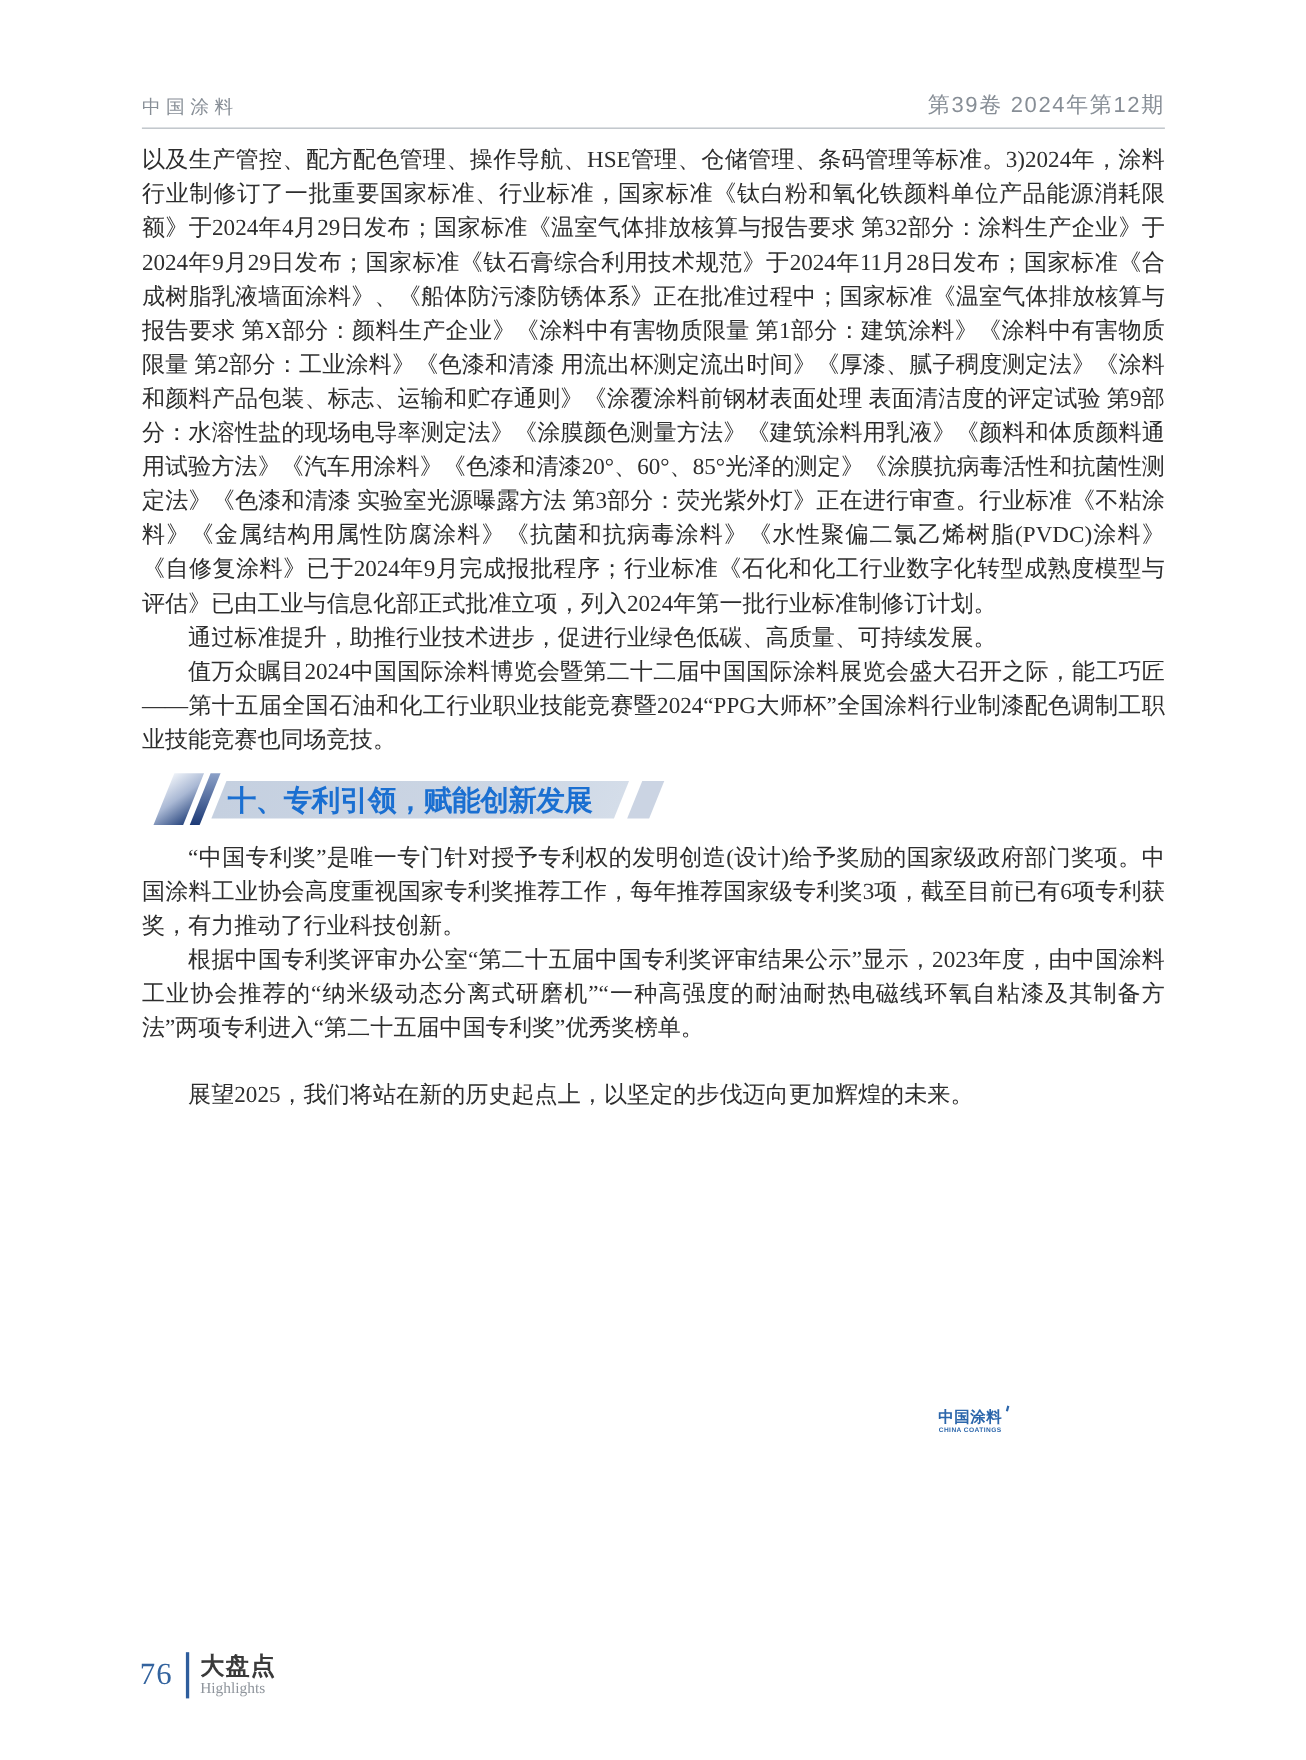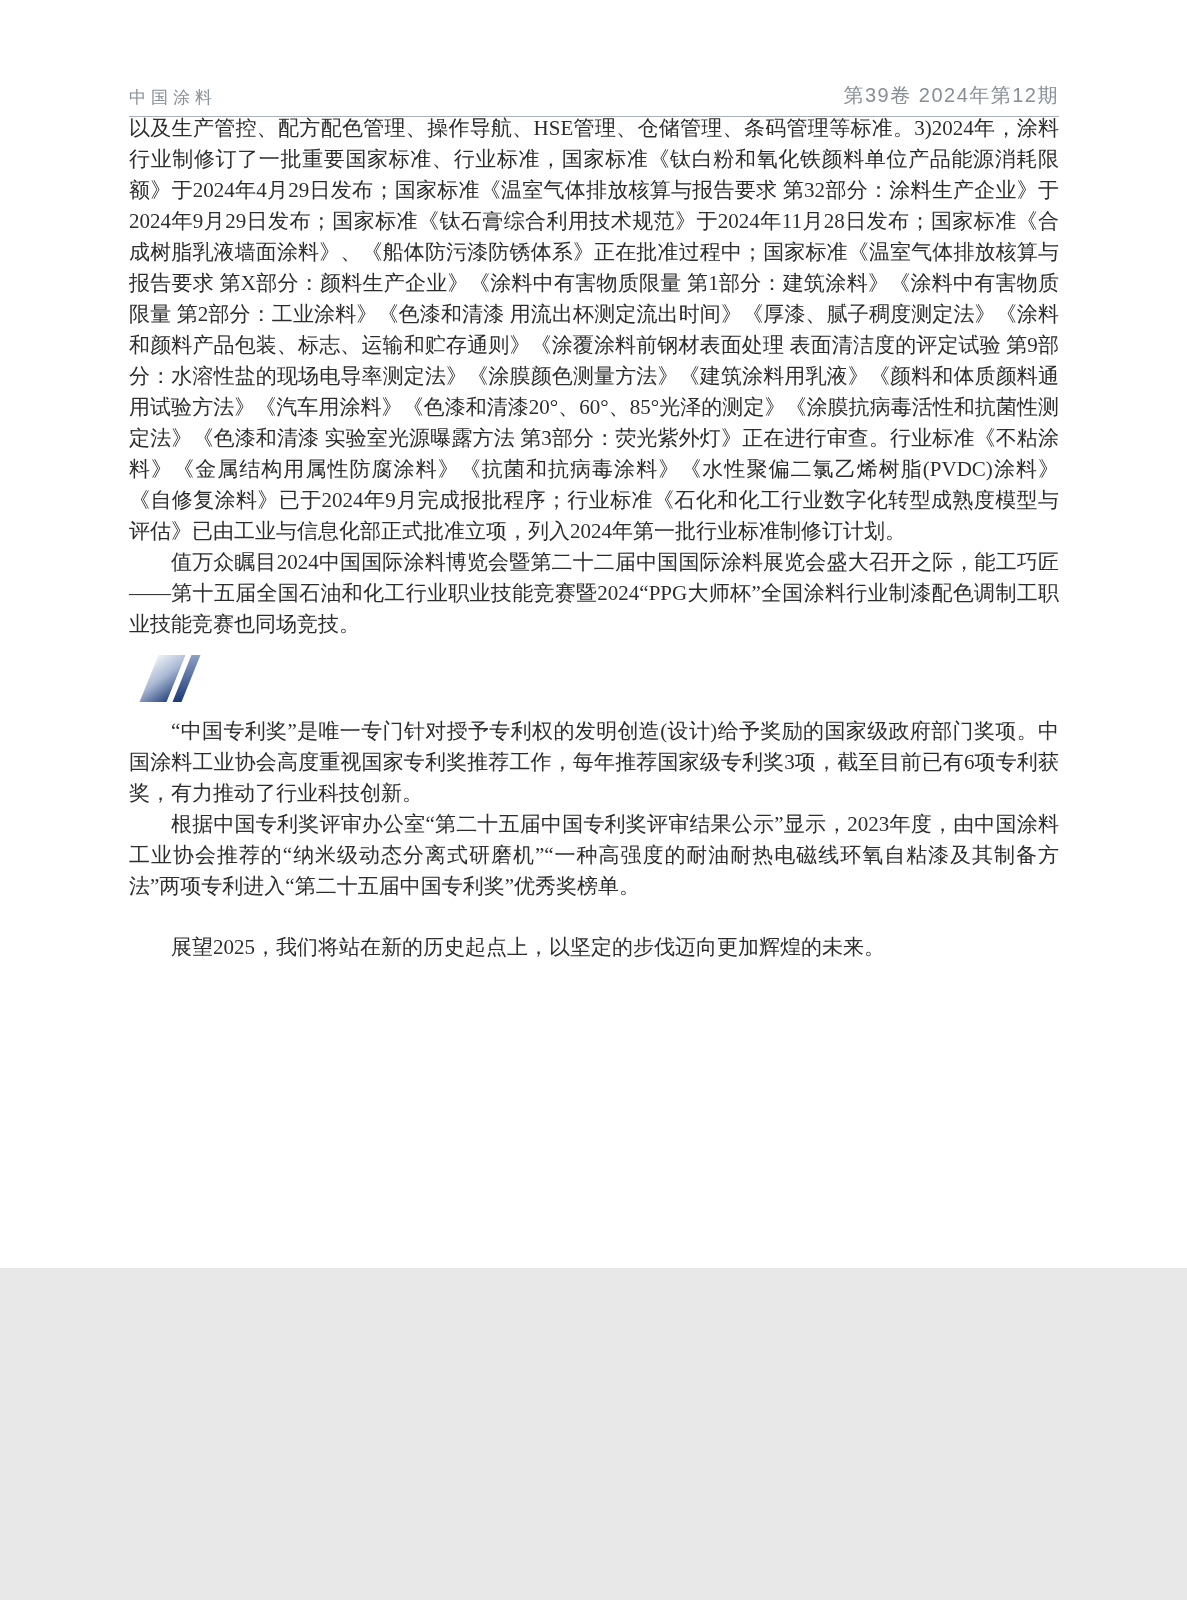--- a/index.html
+++ b/index.html
@@ -1,18 +1,18 @@
 <!DOCTYPE html>
 <html><head>
 <meta charset="utf-8">
 <style>
   html,body{margin:0;padding:0;background:#e8e8e8;}
   .page{
     position:relative;
-    width:1187px;height:1268px;
+    width:1187px;height:1600px;
     margin:0 auto;
     background:#ffffff;
     overflow:hidden;
     font-family:"Liberation Serif","DejaVu Serif",serif;
     color:#2d2d2d;
   }
   
   .header{
     position:absolute;left:129px;top:82px;width:930px;
     display:flex;justify-content:space-between;align-items:flex-end;
@@ -22,21 +22,21 @@
   .header-journal{
     font-family:"Liberation Sans","DejaVu Sans",sans-serif;
     font-size:17px;color:#878e96;letter-spacing:5px;
   }
   .header-issue{
     font-family:"Liberation Sans","DejaVu Sans",sans-serif;
     font-size:20px;color:#878e96;letter-spacing:1.5px;
   }
   
   .article{
-    position:absolute;left:129px;top:113px;width:930px;
+    position:absolute;left:129px;top:130px;width:930px;
   }
   .article p{
     margin:0;
     font-size:21px;line-height:31px;
     text-align:justify;
   }
   .article p.indent{text-indent:2em;}
   .closing{margin-top:30px !important;}
   
   .sec-heading{
@@ -126,27 +126,33 @@
 <div class="page">
 
   <div class="header">
     <span class="header-journal">中国涂料</span>
     <span class="header-issue">第39卷   2024年第12期</span>
   </div>
 
   <div class="article">
 
     <p>以及生产管控、配方配色管理、操作导航、HSE管理、仓储管理、条码管理等标准。3)2024年，涂料行业制修订了一批重要国家标准、行业标准，国家标准《钛白粉和氧化铁颜料单位产品能源消耗限额》于2024年4月29日发布；国家标准《温室气体排放核算与报告要求 第32部分：涂料生产企业》于2024年9月29日发布；国家标准《钛石膏综合利用技术规范》于2024年11月28日发布；国家标准《合成树脂乳液墙面涂料》、《船体防污漆防锈体系》正在批准过程中；国家标准《温室气体排放核算与报告要求 第X部分：颜料生产企业》《涂料中有害物质限量 第1部分：建筑涂料》《涂料中有害物质限量 第2部分：工业涂料》《色漆和清漆 用流出杯测定流出时间》《厚漆、腻子稠度测定法》《涂料和颜料产品包装、标志、运输和贮存通则》《涂覆涂料前钢材表面处理 表面清洁度的评定试验 第9部分：水溶性盐的现场电导率测定法》《涂膜颜色测量方法》《建筑涂料用乳液》《颜料和体质颜料通用试验方法》《汽车用涂料》《色漆和清漆20°、60°、85°光泽的测定》《涂膜抗病毒活性和抗菌性测定法》《色漆和清漆 实验室光源曝露方法 第3部分：荧光紫外灯》正在进行审查。行业标准《不粘涂料》《金属结构用属性防腐涂料》《抗菌和抗病毒涂料》《水性聚偏二氯乙烯树脂(PVDC)涂料》《自修复涂料》已于2024年9月完成报批程序；行业标准《石化和化工行业数字化转型成熟度模型与评估》已由工业与信息化部正式批准立项，列入2024年第一批行业标准制修订计划。</p>
+    <p class="indent">通过标准提升，助推行业技术进步，促进行业绿色低碳、高质量、可持续发展。</p>
 
 
     <p class="indent">值万众瞩目2024中国国际涂料博览会暨第二十二届中国国际涂料展览会盛大召开之际，能工巧匠——第十五届全国石油和化工行业职业技能竞赛暨2024“PPG大师杯”全国涂料行业制漆配色调制工职业技能竞赛也同场竞技。</p>
 
     <div class="sec-heading second">
       <span class="slash slash-big"></span>
       <span class="slash slash-thin"></span>
+      <span class="band">
+        <span class="band-bg"></span>
+        <span class="band-tail"></span>
+        <span class="band-text">十、专利引领，赋能创新发展</span>
+      </span>
     </div>
 
     <p class="indent">“中国专利奖”是唯一专门针对授予专利权的发明创造(设计)给予奖励的国家级政府部门奖项。中国涂料工业协会高度重视国家专利奖推荐工作，每年推荐国家级专利奖3项，截至目前已有6项专利获奖，有力推动了行业科技创新。</p>
     <p class="indent">根据中国专利奖评审办公室“第二十五届中国专利奖评审结果公示”显示，2023年度，由中国涂料工业协会推荐的“纳米级动态分离式研磨机”“一种高强度的耐油耐热电磁线环氧自粘漆及其制备方法”两项专利进入“第二十五届中国专利奖”优秀奖榜单。</p>
 
     <p class="indent closing">展望2025，我们将站在新的历史起点上，以坚定的步伐迈向更加辉煌的未来。</p>
 
   </div>
 
   <div class="brand-logo">

